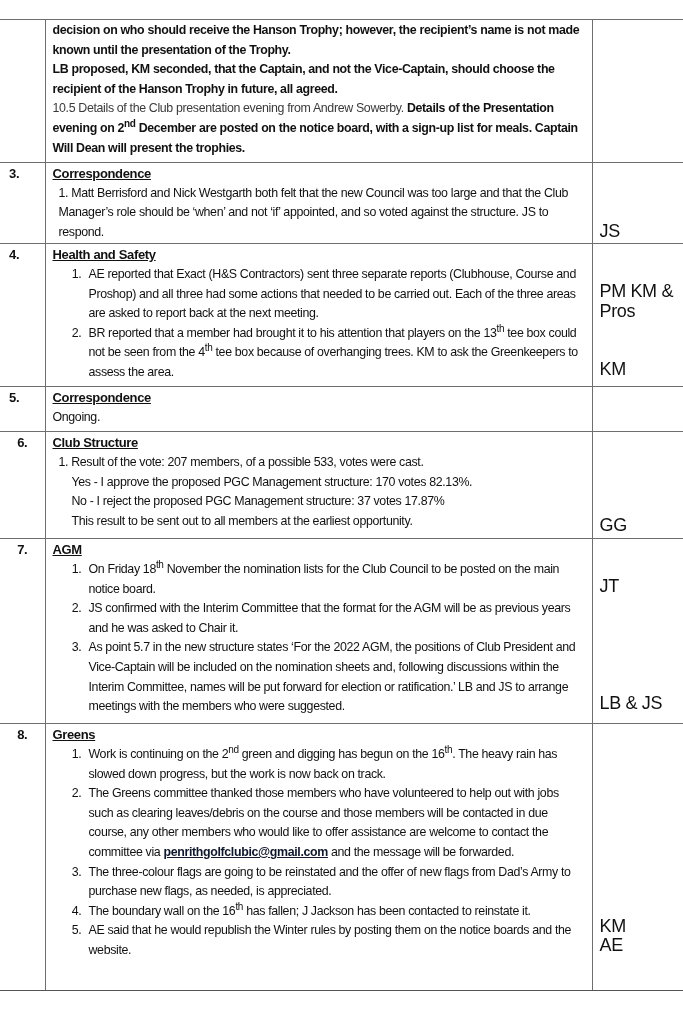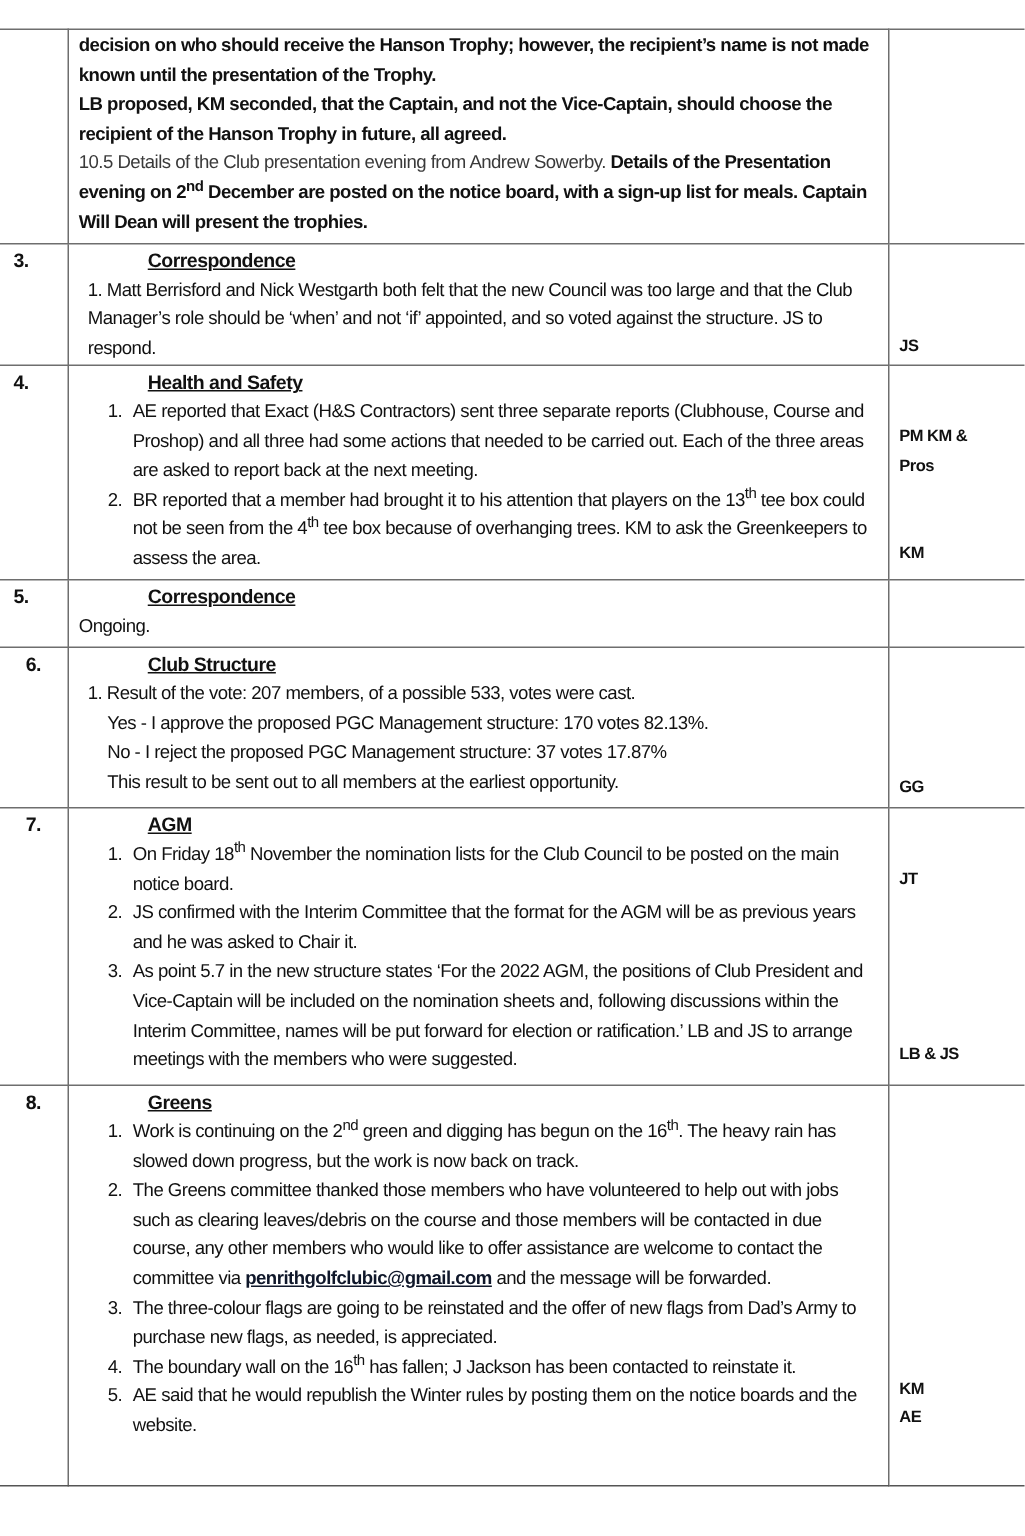--- a/index.html
+++ b/index.html
@@ -41,31 +41,30 @@
     col.c-action { width: 91px; }
 
     .num {
       font-weight: bold;
       padding: 1px 0 0 9px !important;
       font-size: 13px;
     }
     .num.center { padding-left: 0 !important; text-align: center; }
     .body-cell { padding: 1px 6px 1px 7px !important; }
     .action {
-      font-weight: bold;
+      font-weight: normal;
       padding: 0 4px 0 7px !important;
       position: relative;
-      font-size: 11px;
+      font-size: 18px;
     }
     .heading {
       font-weight: bold;
       text-decoration: underline;
       font-size: 13px;
       display: block;
-      margin-left: 46px;
     }
     .bold { font-weight: bold; }
     .greyish { color: #3a3a3a; }
     .para { display: block; }
     .indent1 { padding-left: 6px; }
     .indent2 { padding-left: 19px; }
     ol.items {
       margin: 0;
       padding-left: 32px;
     }

